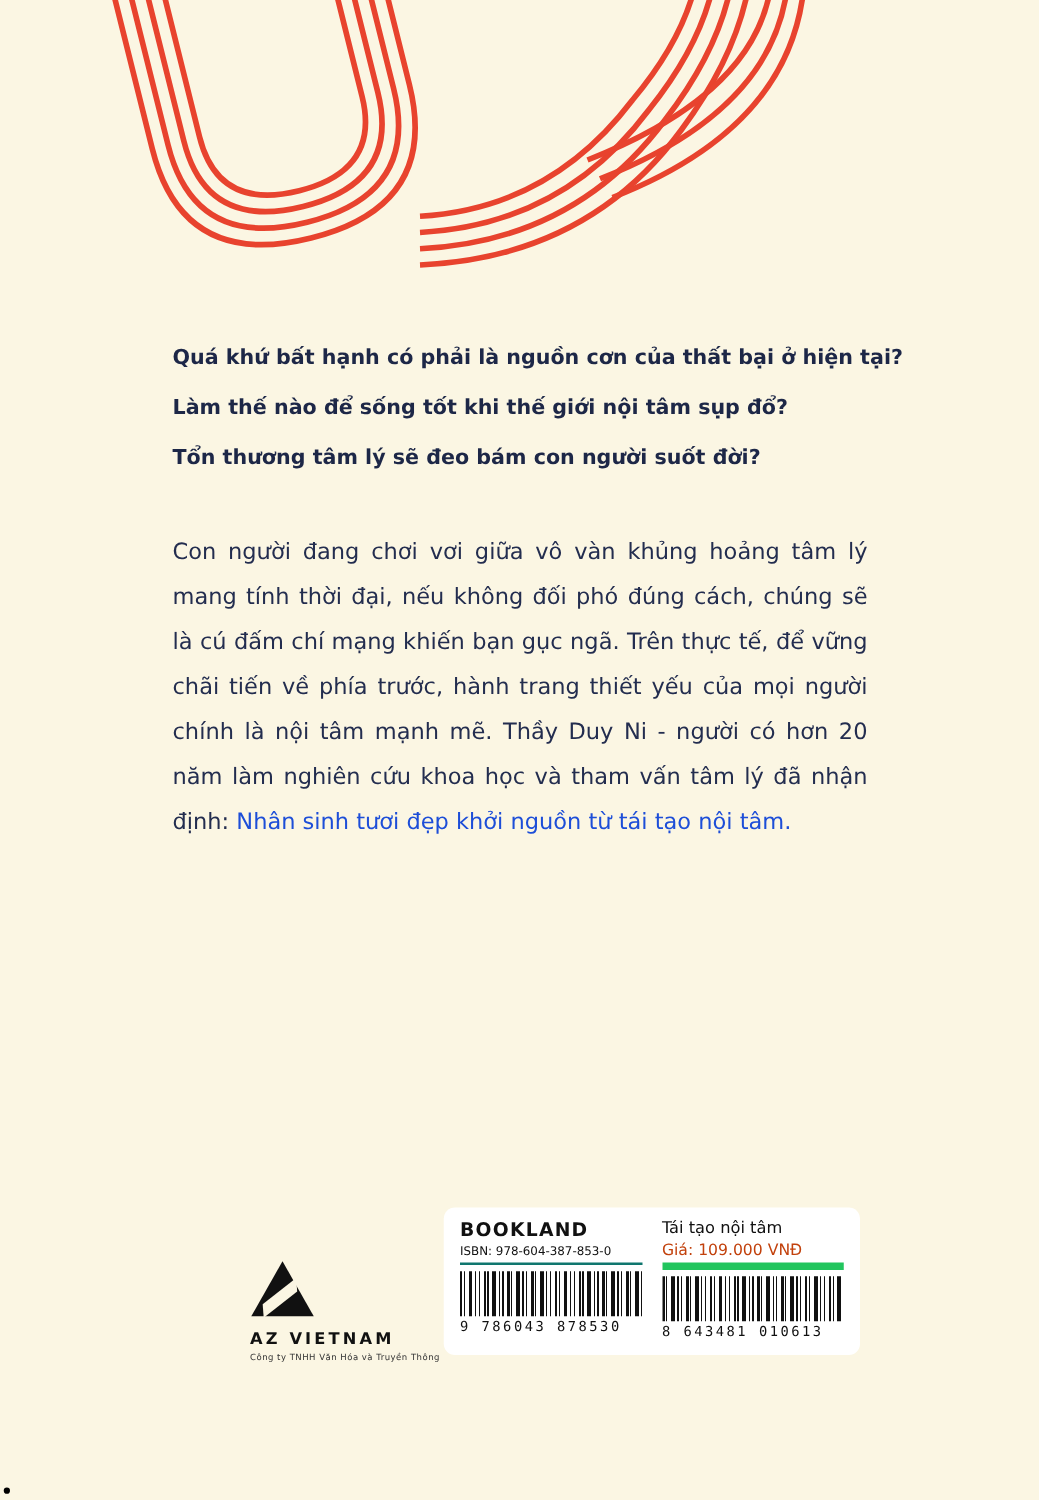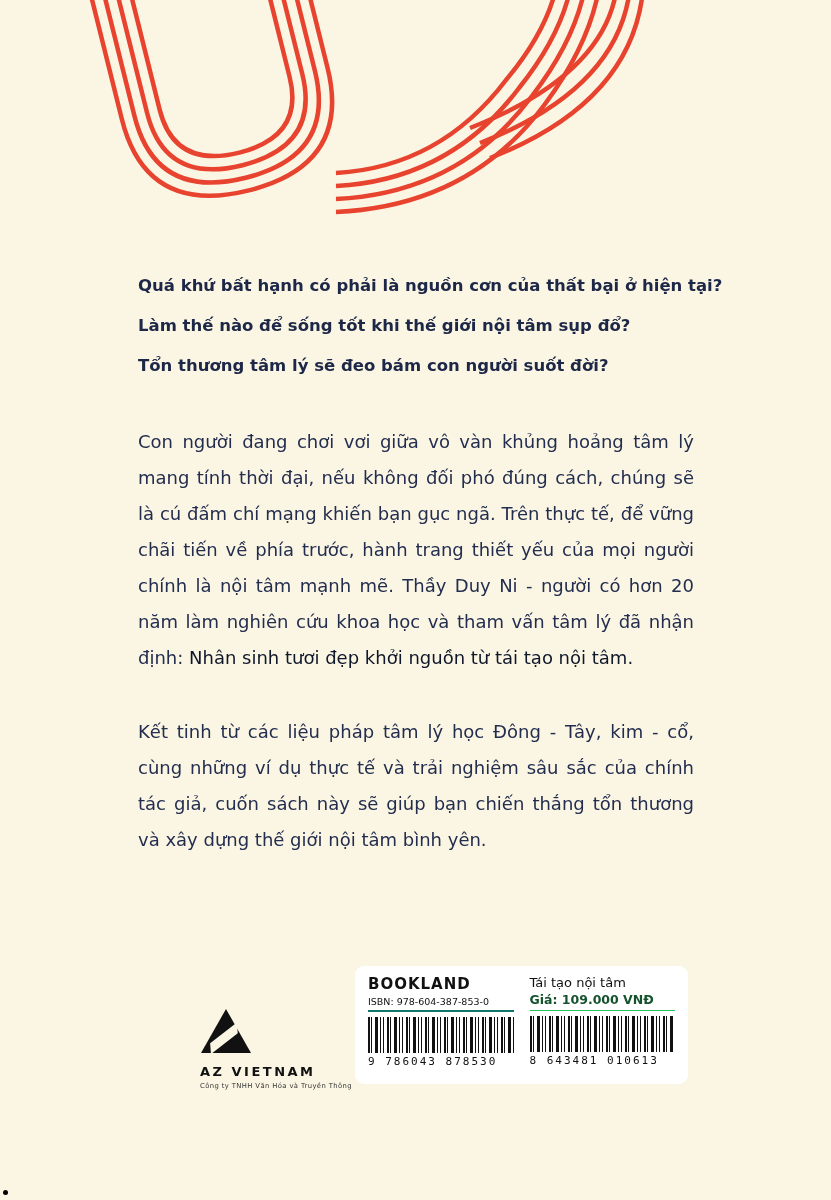--- a/index.html
+++ b/index.html
@@ -24,21 +24,21 @@
     white-space:nowrap;
     color:#1d2747;
   }
   .para {
     margin:38px 0 0 0;
     font-size:18px;
     line-height:36px;
     text-align:justify;
     color:#232d4f;
   }
-  .para .red { color:#0f172a; }
+  .para .red { color:#1d4ed8; }
 
   
   .publisher {
     position:absolute; left:200px; top:1008px; width:170px;
   }
   .publisher-name {
     margin-top:6px;
     font-size:13px;
     letter-spacing:2.5px;
     font-weight:bold;
@@ -65,22 +65,22 @@
   }
   .bc-col { display:flex; flex-direction:column; }
   .bc-brand {
     font-size:15px; font-weight:bold; letter-spacing:1px; color:#111;
   }
   .bc-isbn {
     font-size:9.5px; margin-top:3px; color:#111;
     border-bottom:2px solid #0f766e; padding-bottom:3px;
   }
   .bc-title { font-size:13px; color:#111; }
-  .bc-price { font-size:12.5px; font-weight:bold; color:#14532d; margin-top:2px;
-    border-bottom:1px solid #22c55e; padding-bottom:3px; }
+  .bc-price { font-size:12.5px; font-weight:normal; color:#c2410c; margin-top:2px;
+    border-bottom:6px solid #22c55e; padding-bottom:3px; }
   .barcode {
     height:36px; margin-top:5px;
     background:repeating-linear-gradient(90deg,
       #111 0 2px, #fff 2px 3px, #111 3px 4px, #fff 4px 7px,
       #111 7px 10px, #fff 10px 12px, #111 12px 13px, #fff 13px 15px,
       #111 15px 16px, #fff 16px 19px);
   }
   .bc-number {
     margin-top:2px;
     font-family:"DejaVu Sans Mono", monospace;
@@ -122,21 +122,20 @@
   </svg>
 
   <div class="text-block">
     <div class="q-line">Quá khứ bất hạnh có phải là nguồn cơn của thất bại ở hiện tại?</div>
     <div class="q-line">Làm thế nào để sống tốt khi thế giới nội tâm sụp đổ?</div>
     <div class="q-line">Tổn thương tâm lý sẽ đeo bám con người suốt đời?</div>
 
     <p class="para"><span>Con người đang chơi vơi giữa vô vàn khủng hoảng tâm lý mang tính thời đại, nếu không đối phó đúng cách, chúng sẽ là cú đấm chí mạng khiến bạn gục ngã. Trên thực tế, để vững chãi tiến về phía trước, hành trang thiết yếu của mọi người chính là nội tâm mạnh mẽ. Thầy Duy Ni - người có hơn 20 năm làm nghiên cứu khoa học và tham vấn tâm lý đã nhận định:</span>
       <span class="red">Nhân sinh tươi đẹp khởi nguồn từ tái tạo nội tâm.</span></p>
 
-    <p class="para">Kết tinh từ các liệu pháp tâm lý học Đông - Tây, kim - cổ, cùng những ví dụ thực tế và trải nghiệm sâu sắc của chính tác giả, cuốn sách này sẽ giúp bạn chiến thắng tổn thương và xây dựng thế giới nội tâm bình yên.</p>
   </div>
 
   <div class="publisher">
     <svg width="52" height="46" viewBox="0 0 52 46" aria-hidden="true">
       <polygon points="26,1 51,45 1,45" fill="#111"></polygon>
       <polygon points="9,24 43,24 37,33 3,33" fill="#fbf6e3" transform="rotate(-38 26 28)"></polygon>
     </svg>
     <div class="publisher-name">AZ VIETNAM</div>
     <div class="publisher-subtitle">Công ty TNHH Văn Hóa và Truyền Thông</div>
   </div>

